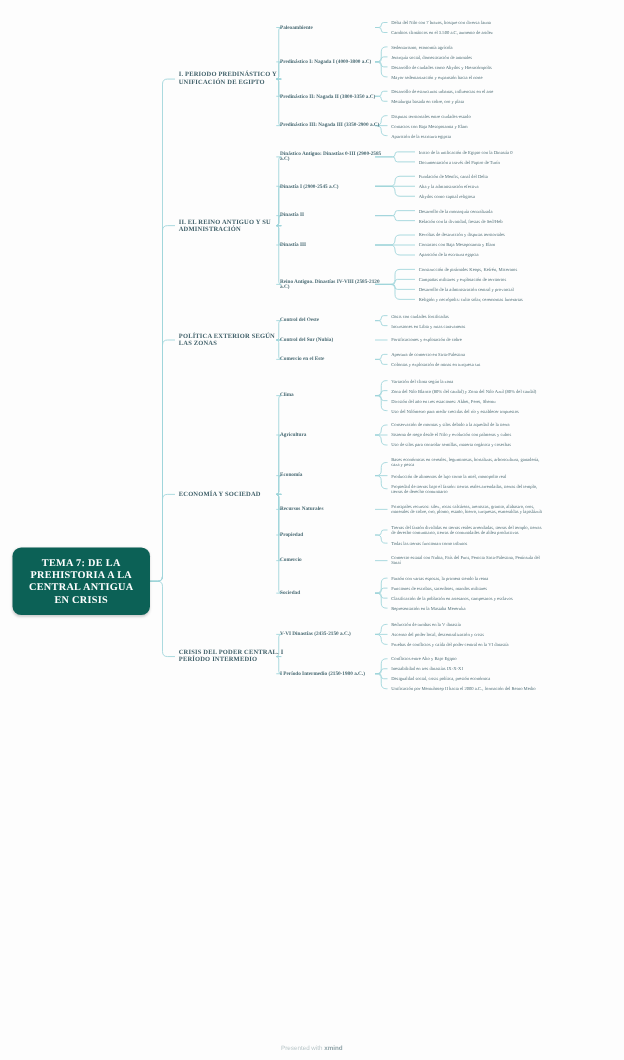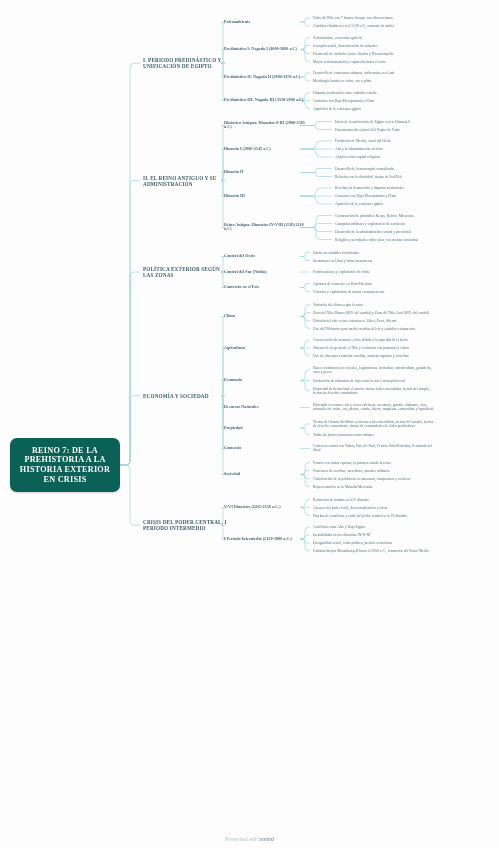--- a/index.html
+++ b/index.html
@@ -201,23 +201,23 @@
       <div class="node r l3" style="left: 313px; width: 122px; top: 513.5px;">Pruebas de conflictos y caída del poder central en la VI dinastía</div>
       <div class="node r l2" style="left: 224px; width: 82px; top: 505px;">V-VI Dinastías (2435-2150 a.C.)</div>
       <div class="node r l3" style="left: 313px; width: 122px; top: 525px;">Conflictos entre Alto y Bajo Egipto</div>
       <div class="node r l3" style="left: 313px; width: 122px; top: 533px;">Inestabilidad en tres dinastías IX-X-XI</div>
       <div class="node r l3" style="left: 313px; width: 122px; top: 541px;">Desigualdad social, crisis política, presión económica</div>
       <div class="node r l3" style="left: 313px; width: 122px; top: 549px;">Unificación por Mentuhotep II hacia el 2000 a.C., formación del Reino Medio</div>
       <div class="node r l2" style="left: 224px; width: 82px; top: 536.5px;">I Período Intermedio (2150-1980 a.C.)</div>
       <div class="node r l1" style="left: 143px; width: 86px; top: 519.25px;">CRISIS DEL PODER CENTRAL. I PERÍODO INTERMEDIO</div>
       <div class="node root" style="background: rgb(12, 97, 86); top: 438px;">
         <div>
-          <span>REINO 7: DE LA</span>
+          <span>TEMA 7: DE LA</span>
           <span>PREHISTORIA A LA</span>
-          <span>HISTORIA EXTERIOR</span>
+          <span>CENTRAL ANTIGUA</span>
           <span>EN CRISIS</span>
         </div>
       </div>
     </div>
   <div class="footer">
     <span>Presented with </span><b>xmind</b>
   </div>
 </div>
 
 </body></html>

